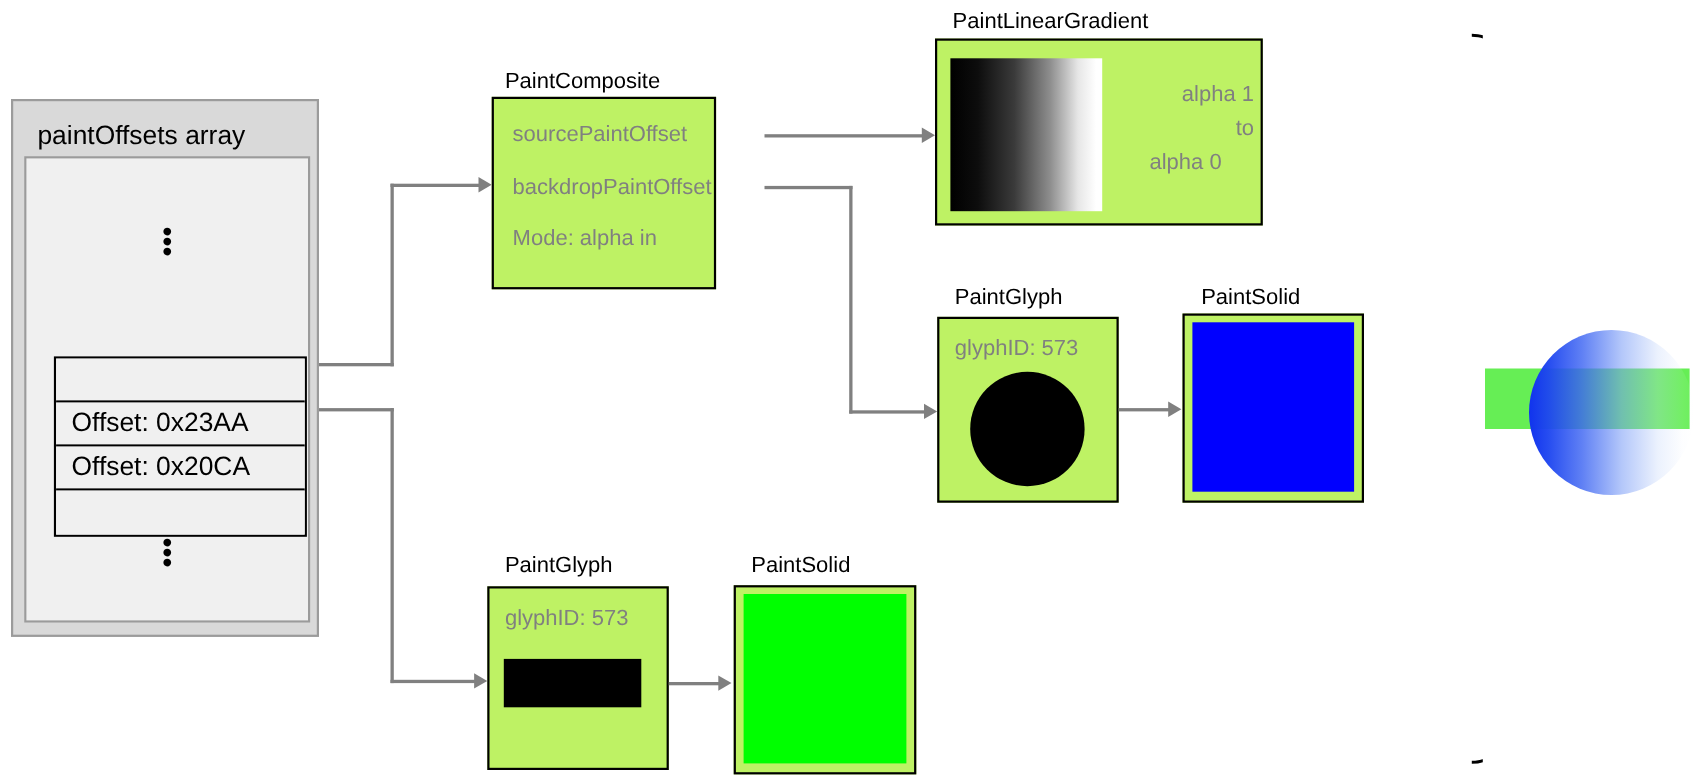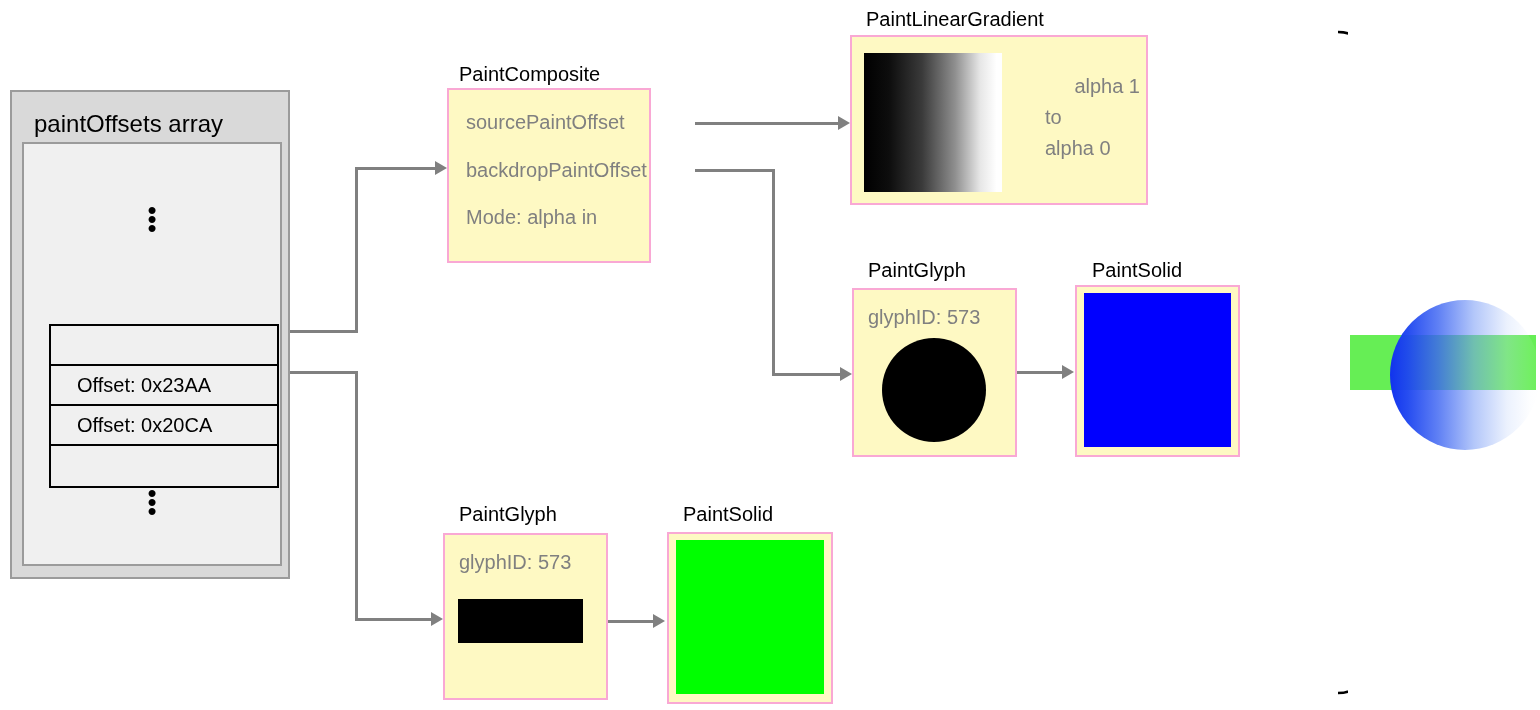--- a/index.html
+++ b/index.html
@@ -62,31 +62,31 @@
     position: absolute;
     left: 25px; top: 180px;
     width: 230px;
     border: 2px solid #000;
     background: #f0f0f0;
   }
   .cell {
     height: 40px;
     border-bottom: 2px solid #000;
     display: flex; align-items: center;
-    padding-left: 26px;
-    font-size: 20px; color: #000;
+    padding-left: 14px;
+    font-size: 24px; color: #000;
     background: #f0f0f0;
   }
   .cell.last { border-bottom: none; }
 
   
   .box {
     position: absolute;
-    background: #fef9c3;
-    border: 2px solid #f9a8d4;
+    background: #bef264;
+    border: 2px solid #000000;
   }
   .field {
     position: absolute;
     font-size: 20px;
     color: #808080;
     white-space: nowrap;
   }
 
   
   .swatch { position: absolute; }
@@ -171,21 +171,21 @@
   <div class="box" style="left:447px; top:88px; width:204px; height:175px">
     <div class="field" style="left:17px; top:21px">sourcePaintOffset</div>
     <div class="field" style="left:17px; top:69px">backdropPaintOffset</div>
     <div class="field" style="left:17px; top:116px">Mode: alpha in</div>
   </div>
 
   <div class="node-label" style="left:866px; top:9px">PaintLinearGradient</div>
   <div class="box" style="left:850px; top:35px; width:298px; height:170px">
     <div class="swatch gradient-swatch" style="left:12px; top:16px; width:138px; height:139px"></div>
     <div class="field" style="left:193px; top:38px; width:95px; text-align:right">alpha 1</div>
-    <div class="field" style="left:193px; top:69px; width:95px; ">to</div>
+    <div class="field" style="left:193px; top:69px; width:95px; text-align:right">to</div>
     <div class="field" style="left:193px; top:100px; width:95px; text-align:left">alpha 0</div>
   </div>
 
   <div class="node-label" style="left:868px; top:260px">PaintGlyph</div>
   <div class="box" style="left:852px; top:288px; width:165px; height:169px">
     <div class="field" style="left:14px; top:16px">glyphID: 573</div>
     <div class="swatch circle-glyph" style="left:28px; top:48px; width:104px; height:104px"></div>
   </div>
 
   <div class="node-label" style="left:1092px; top:260px">PaintSolid</div>

